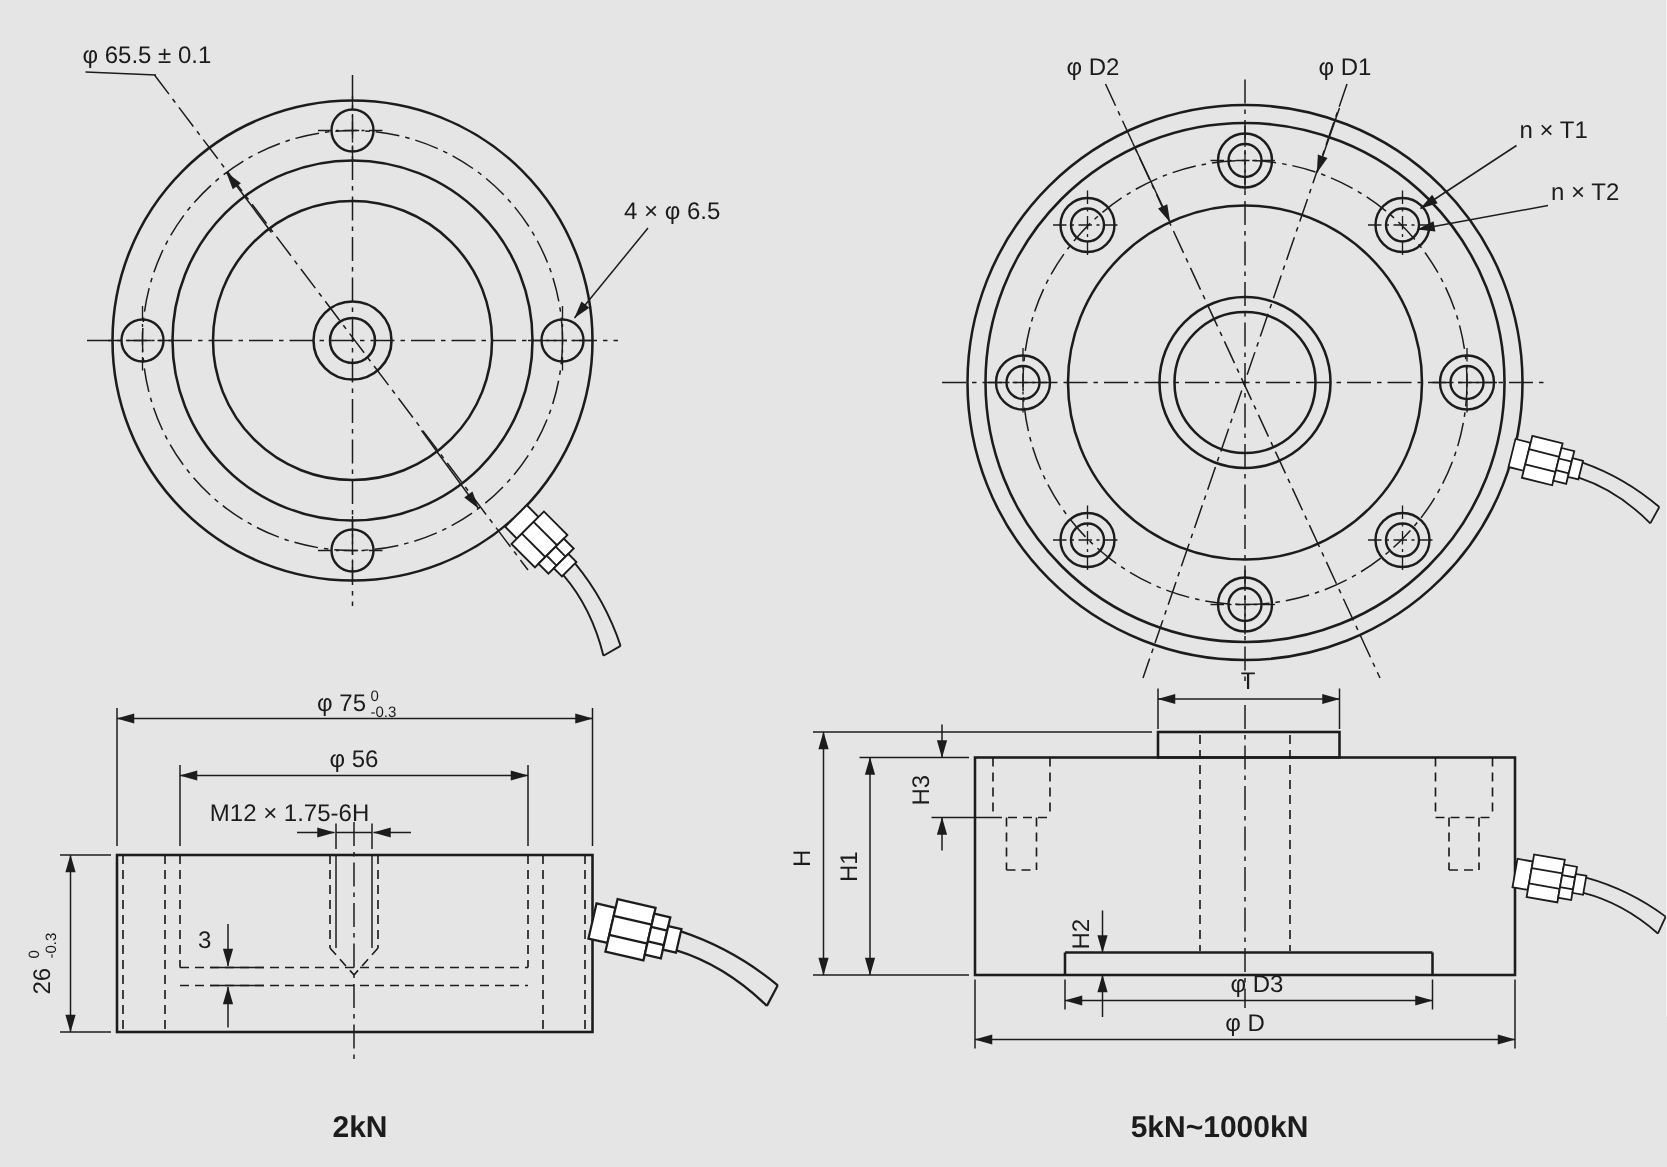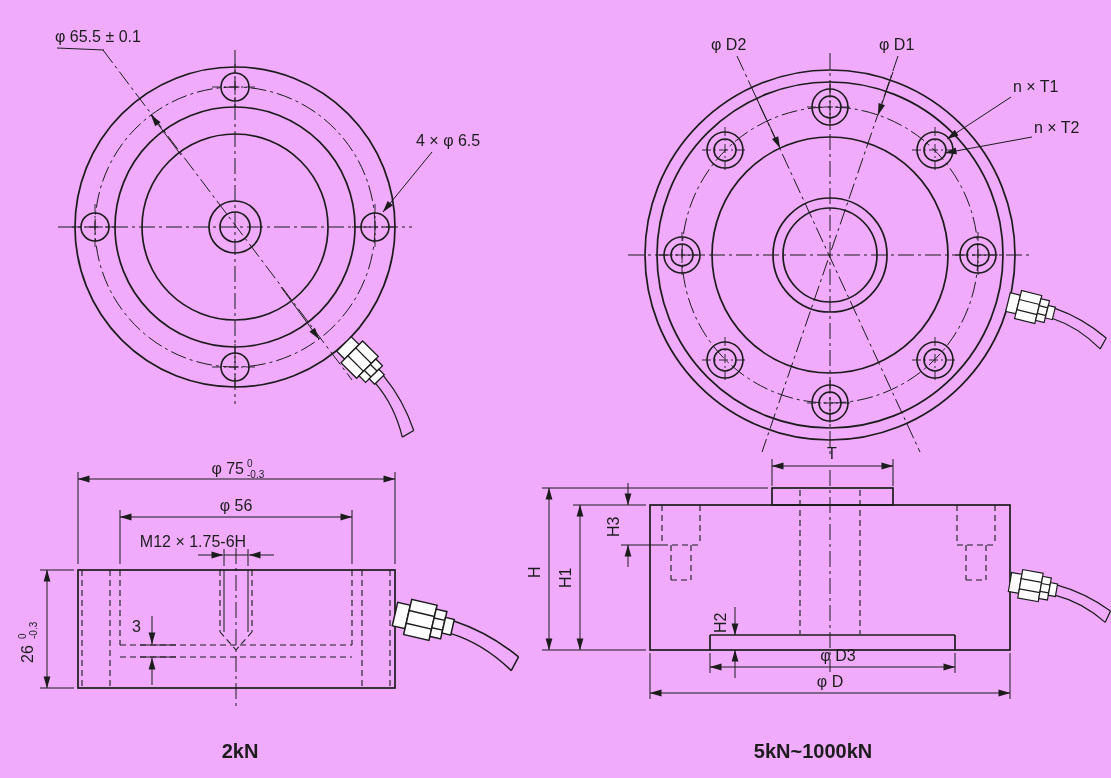--- a/index.html
+++ b/index.html
@@ -1,16 +1,16 @@
 <!DOCTYPE html>
 <html><head>
 <meta charset="utf-8">
 <style>
   html,body{margin:0;padding:0;background:#ffffff}
-  .sheet{position:relative;width:1111px;height:778px;background:#f0abfc;overflow:hidden}
+  .sheet{position:relative;width:1111px;height:778px;background:#e5e5e5;overflow:hidden}
   svg{display:block}
   .t{font-family:"Liberation Sans","DejaVu Sans",sans-serif;font-size:16px;fill:#1c1c1c}
   .tol{font-size:10px}
   .cap{font-size:20px;font-weight:bold}
   .ol{fill:none;stroke:#1c1c1c;stroke-width:1.7}
   .th{fill:none;stroke:#1c1c1c;stroke-width:1}
   .dd{fill:none;stroke:#1c1c1c;stroke-width:1;stroke-dasharray:16 4 3 4}
   .hd{fill:none;stroke:#1c1c1c;stroke-width:1.1;stroke-dasharray:6 4}
 </style>
 </head>

